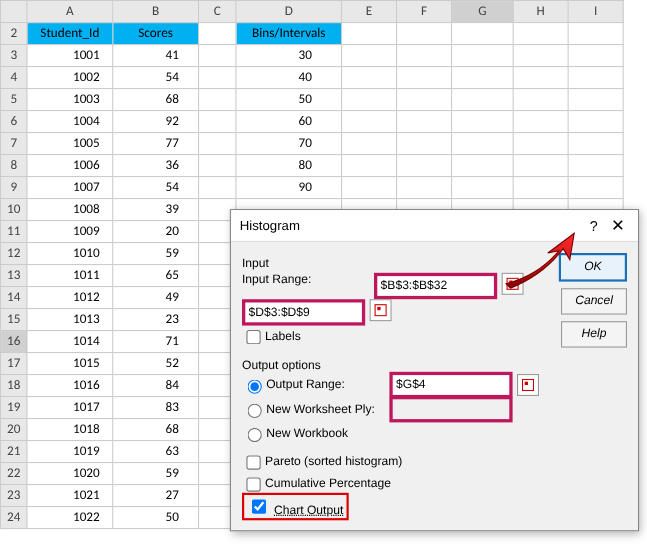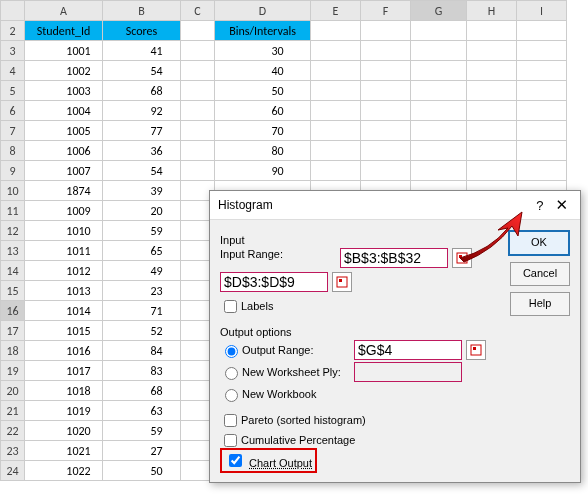--- a/index.html
+++ b/index.html
@@ -87,37 +87,38 @@
 .dlg-left { flex: 1; }
 .dlg-right { width: 64px; display: flex; flex-direction: column; gap: 6px; align-items: flex-end; padding-top: 2px;}
 .dlg-btn {
   width: 58px;
   height: 22px;
   border: 1px solid #999;
   background: #f4f4f4;
   text-align: center;
   line-height: 20px;
   font-size: 11px;
+  font-style: italic;
 }
 .dlg-btn.ok {
   border: 2px solid #1a6fb5;
   background: #e8f2fb;
 }
 .row {
   display: flex;
   height: 22px;
   margin-bottom: 2px;
 }
 .row label { width: 120px; }
 .row .inp {
   width: 100px;
   height: 18px;
-  border: 1px solid #be185d;
+  border: 3px solid #be185d;
   background: #fff;
-  font-size: 14px;
+  font-size: 11px;
   padding: 0 3px;
   line-height: 18px;
 }
 .refbtn {
   width: 18px;
   height: 18px;
   border: 1px solid #999;
   background: #fff;
   margin-left: 4px;
   display: inline-flex;
@@ -256,21 +257,21 @@
         <td class="empty"></td>
         <td class="data-cell">90</td>
         <td class="empty"></td>
         <td class="empty"></td>
         <td class="empty"></td>
         <td class="empty"></td>
         <td class="empty"></td>
       </tr>
       <tr>
         <td class="rowhdr">10</td>
-        <td class="data-cell">1874</td>
+        <td class="data-cell">1008</td>
         <td class="data-cell">39</td>
         <td class="empty"></td>
         <td class="empty"></td>
         <td class="empty"></td>
         <td class="empty"></td>
         <td class="empty"></td>
         <td class="empty"></td>
         <td class="empty"></td>
       </tr>
       <tr>

